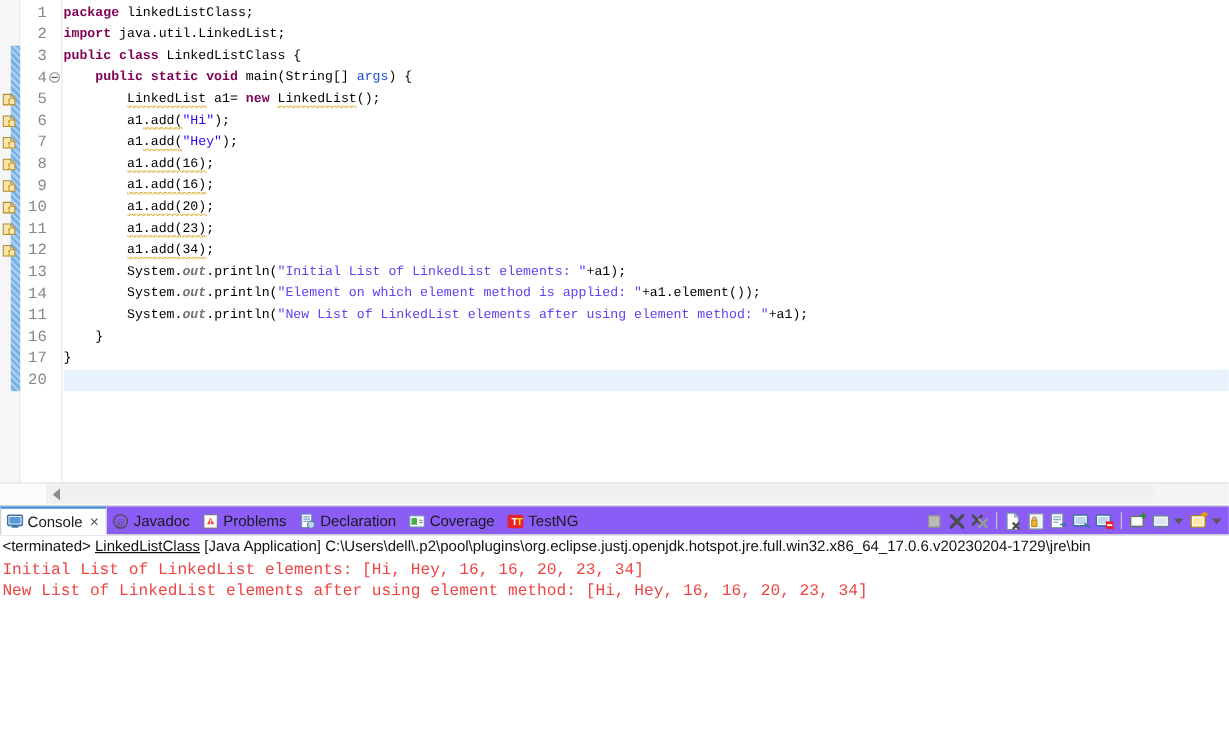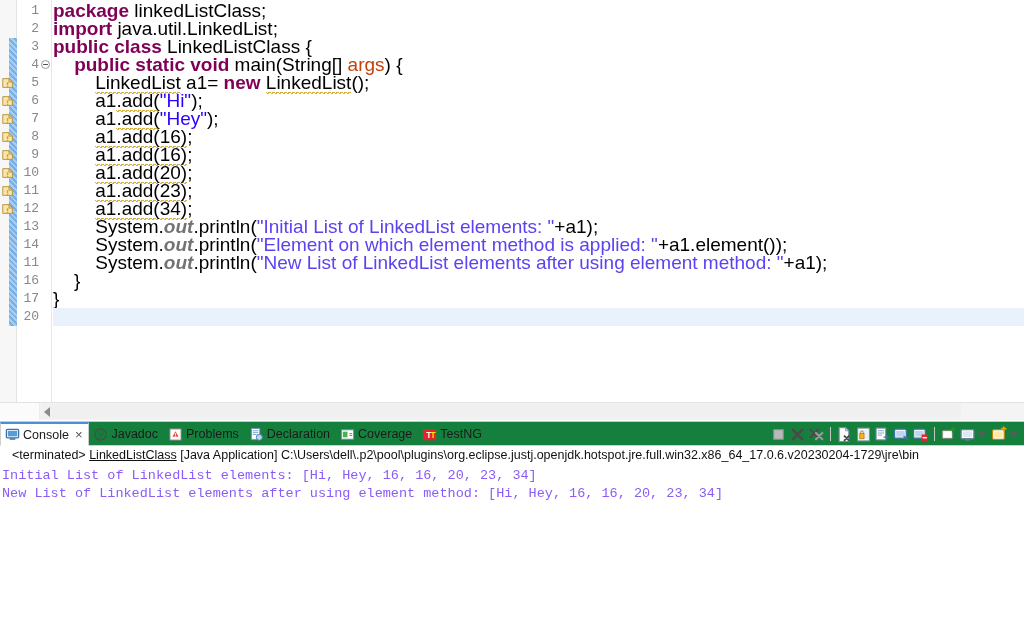--- a/index.html
+++ b/index.html
@@ -74,37 +74,37 @@
     position: absolute;
     left: 1px; top: 3px;
     width: 5px; height: 1px;
     background: #555;
   }
   #code-surface {
     position: absolute;
     left: 53px; top: 0;
     right: 0; height: 402px;
     background: #ffffff;
-    font-family: Liberation Sans, sans-serif;
-    font-size: 19px;
+    font-family: Liberation Mono, monospace;
+    font-size: 11px;
     line-height: 18px;
     padding-top: 2px;
     white-space: pre;
     overflow: hidden;
   }
   .cl { height: 18px; position: relative; }
   .cl.current {
     background: #e8f1fc;
   }
   .kw   { color: #7f0055; font-weight: bold; }
   .str  { color: #2a00ff; }
   .str2 { color: #5b43f0; }
   .plain{ color: #000000; }
   .field{ color: #737373; font-weight: bold; font-style: italic; }
-  .param{ color: #c2410c; margin-top: 40px; }
+  .param{ color: #1d4ed8; margin-top: 40px; }
   .warnu {
     background-image:
       repeating-linear-gradient(135deg, #d7b13a 0, #d7b13a 1px,
         transparent 1px, transparent 2px);
     background-position: 0 bottom;
     background-size: 4px 2px;
     background-repeat: repeat-x;
     padding-bottom: 1px;
   }
 
@@ -141,21 +141,21 @@
   #console-panel {
     position: absolute;
     left: 0; top: 421px;
     width: 1024px; height: 204px;
     background: #ffffff;
     border-top: 1px solid #c9c9c9;
   }
   #console-tabbar {
     position: relative;
     height: 24px;
-    background: #15803d;
+    background: #8b5cf6;
     border-bottom: 1px solid #cfcfcf;
   }
   .ctab {
     position: relative;
     float: left;
     height: 24px;
     padding: 0 6px 0 4px;
     display: flex; align-items: center;
     font-size: 12.5px;
     color: #1a1a1a;
@@ -184,34 +184,34 @@
     width: 1px; height: 14px; background: #c6c6c6; margin: 0 4px; flex: none;
   }
   #console-toolbar .caret {
     width: 0; height: 0; margin: 0 4px 0 1px; flex: none;
     border-left: 4px solid transparent;
     border-right: 4px solid transparent;
     border-top: 5px solid #5a5a5a;
   }
 
   #console-header {
-    padding: 2px 0 0 12px;
+    padding: 2px 0 0 2px;
     height: 20px;
     font-size: 12.5px;
     color: #111111;
     white-space: nowrap;
     overflow: hidden;
   }
   #console-header .proc-name { text-decoration: underline; }
   #console-output {
     padding: 1px 0 0 2px;
     font-family: "Liberation Mono", monospace;
     font-size: 13.5px;
     line-height: 18px;
-    color: #8b5cf6;
+    color: #ef4444;
     white-space: pre;
     overflow: hidden;
   }
 </style>
 </head>
 <body>
 
 <div id="editor-area">
 
   <div id="annotation-ruler">

